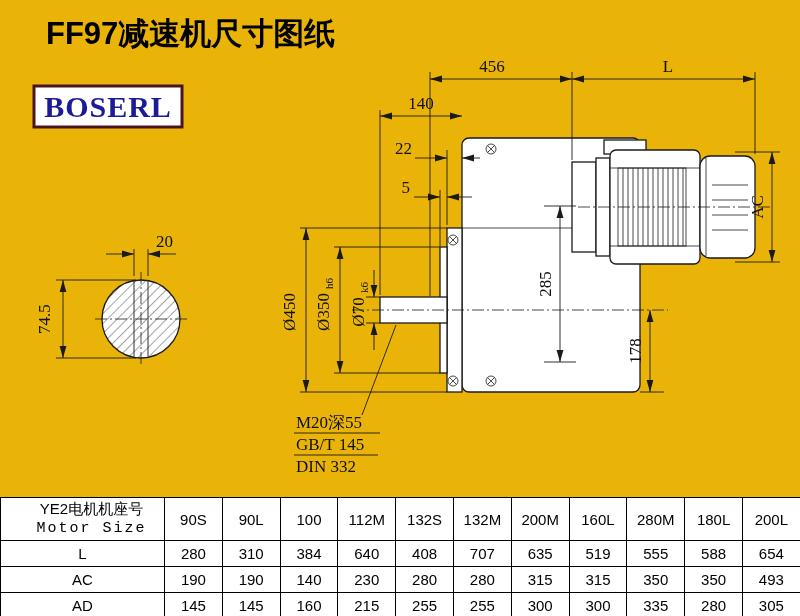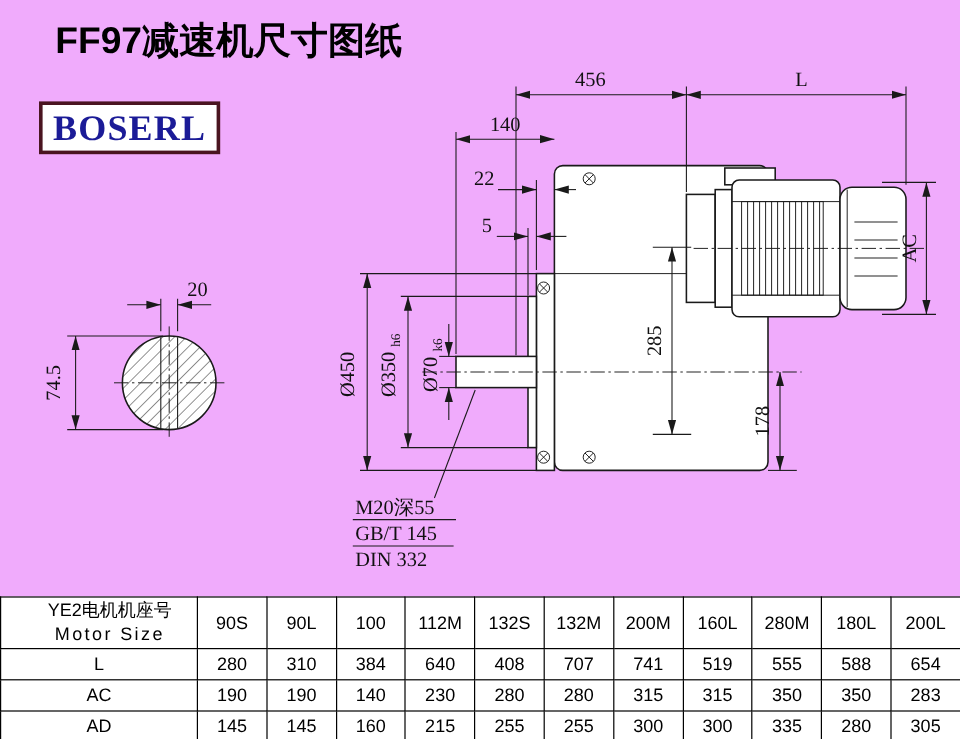--- a/index.html
+++ b/index.html
@@ -1,16 +1,16 @@
 <!DOCTYPE html>
 <html><head>
 <meta charset="utf-8">
 <style>
   html,body{margin:0;padding:0;background:#fff;}
-  .page{position:relative;width:800px;height:616px;background:#f0abfc;overflow:hidden;
+  .page{position:relative;width:800px;height:616px;background:#eab308;overflow:hidden;
         font-family:"Liberation Sans",sans-serif;}
   svg{position:absolute;top:0;left:0;}
   
   .ol{stroke:#1a1a1a;stroke-width:1.3;fill:none;}
   .fw{stroke:#1a1a1a;stroke-width:1.3;fill:#fff;}
   .th{stroke:#1a1a1a;stroke-width:0.8;fill:none;}
   .dl{stroke:#1a1a1a;stroke-width:0.9;fill:none;}
   .cl{stroke:#1a1a1a;stroke-width:0.8;fill:none;stroke-dasharray:12 3 2 3;}
   .dt{font-family:"Liberation Serif","DejaVu Serif",serif;font-size:17px;fill:#111;}
   .dts{font-family:"Liberation Serif","DejaVu Serif",serif;font-size:11px;fill:#111;}
@@ -18,21 +18,21 @@
   .logo-text{font-family:"Liberation Serif","DejaVu Serif",serif;font-size:30px;font-weight:bold;
              fill:#1b1b97;letter-spacing:1px;}
   
   table.mt{position:absolute;top:497px;left:0;width:800px;border-collapse:collapse;
            table-layout:fixed;background:#fff;}
   table.mt td{border:1px solid #000;text-align:center;font-size:15px;color:#000;
               padding:0;height:25px;overflow:hidden;}
   table.mt tr.hr td{height:42px;}
   td.nc{text-align:left;}
   td.nc div{padding-left:18px;line-height:20px;}
-  td.nc .en{letter-spacing:2px;}
+  td.nc .en{letter-spacing:2px;font-family:Liberation Mono, monospace;}
 </style>
 </head>
 <body>
 
 <div class="page">
 
 <svg width="800" height="497" viewBox="0 0 800 497">
   <defs>
     <marker id="arw" markerWidth="13" markerHeight="9" refX="12" refY="4" orient="auto-start-reverse" markerUnits="userSpaceOnUse">
       <path d="M0,0.6 L12,4 L0,7.4 Z" fill="#1a1a1a"></path>
@@ -233,39 +233,39 @@
       <td>200L</td>
     </tr>
     <tr>
       <td>L</td>
       <td>280</td>
       <td>310</td>
       <td>384</td>
       <td>640</td>
       <td>408</td>
       <td>707</td>
-      <td>741</td>
+      <td>635</td>
       <td>519</td>
       <td>555</td>
       <td>588</td>
       <td>654</td>
     </tr>
     <tr>
       <td>AC</td>
       <td>190</td>
       <td>190</td>
       <td>140</td>
       <td>230</td>
       <td>280</td>
       <td>280</td>
       <td>315</td>
       <td>315</td>
       <td>350</td>
       <td>350</td>
-      <td>283</td>
+      <td>493</td>
     </tr>
     <tr>
       <td>AD</td>
       <td>145</td>
       <td>145</td>
       <td>160</td>
       <td>215</td>
       <td>255</td>
       <td>255</td>
       <td>300</td>

